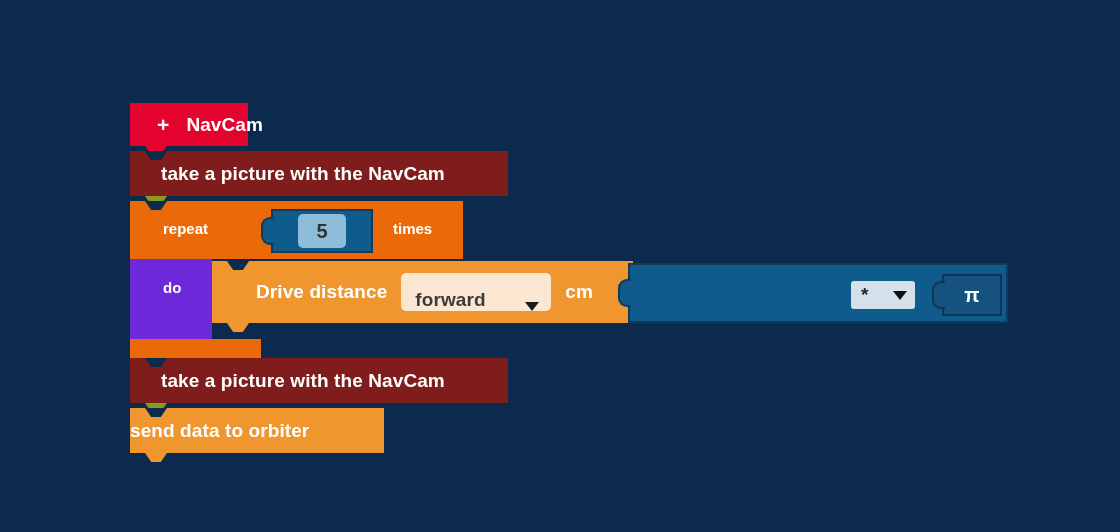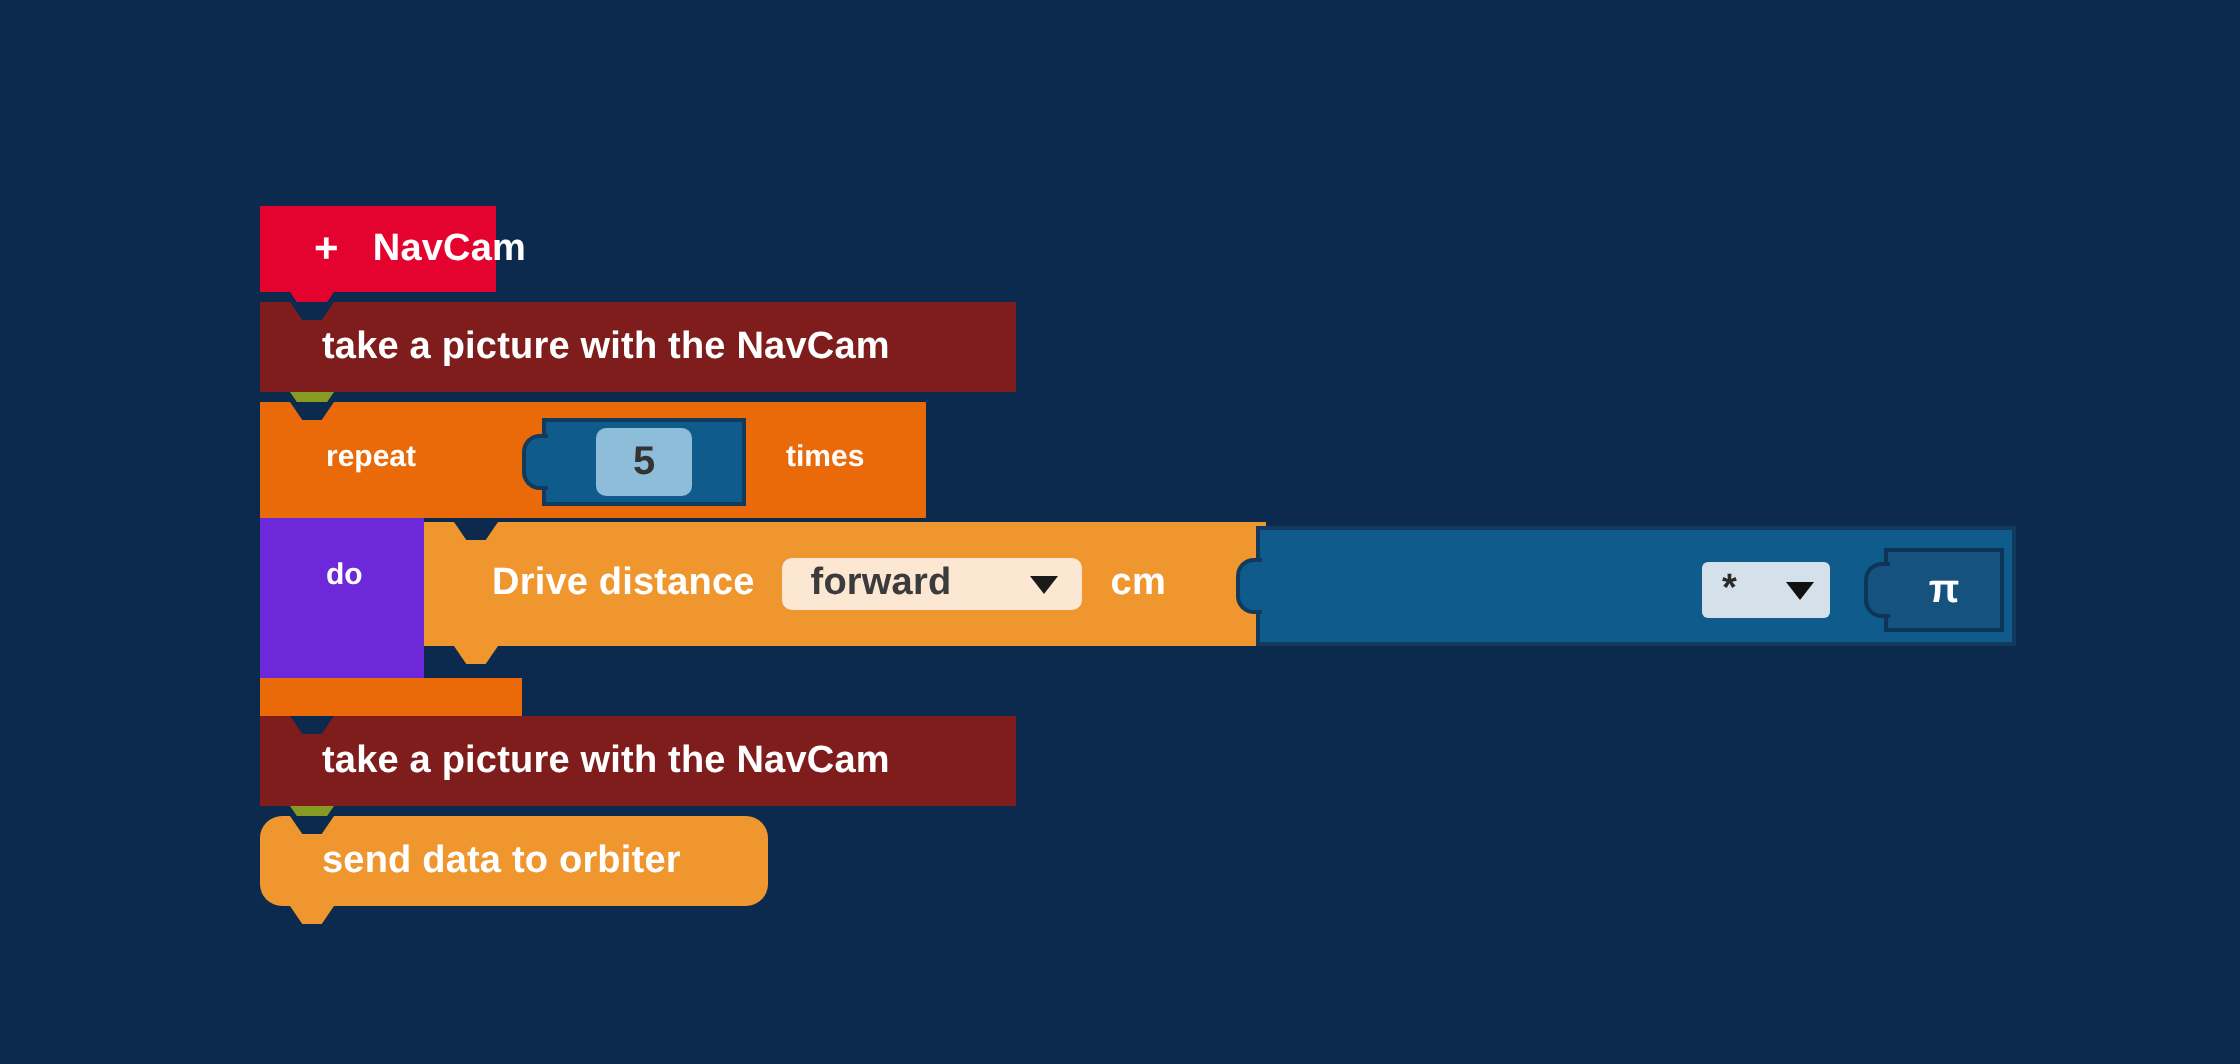--- a/index.html
+++ b/index.html
@@ -65,22 +65,20 @@
 
   
   .green-blk {
     background: #7f1d1d;
     padding-left: 31px;
   }
 
   
   .send-blk {
     background: #f0962f;
-    padding-left: 31px;
-    border-radius: 11px;
   }
 
   
   .repeat-wrap { position: absolute; }
   .repeat-head {
     position: absolute;
     background: #ea6a09;
     display: flex;
     align-items: center;
     box-sizing: border-box;
@@ -96,21 +94,21 @@
   .repeat-label {
     color: #fff;
     font-size: 15px;
     font-weight: bold;
     position: absolute;
   }
 
   
   .drive-blk {
     background: #f0962f;
-    padding-left: 34px;
+    padding-left: 44px;
     gap: 14px;
   }
 
   
   .dropdown {
     display: inline-flex;
     align-items: center;
     justify-content: space-between;
     background: #fbe7d2;
     color: #3b3b3b;
@@ -227,21 +225,21 @@
 
     <div class="repeat-foot" style="left:130px; top:339px; width:131px; height:19px;"></div>
     <div class="repeat-foot" style="left:130px; top:339px; width:82px; height:19px;">
       <span class="notch-bot" style="background:#ea6a09;"></span>
     </div>
   </div>
 
   <div class="blk drive-blk" style="left:212px; top:261px; width:421px; height:62px;">
     <span class="notch-top"></span>
     <span>Drive distance</span>
-    <span class="dropdown" style="width:150px; height:26px; padding:0 12px 0 14px;">
+    <span class="dropdown" style="width:150px; height:38px; padding:0 12px 0 14px;align-items:flex-end;">
       <span>forward</span>
       <span class="caret"></span>
     </span>
     <span>cm</span>
     <span class="notch-bot" style="background:#f0962f;"></span>
   </div>
 
   <div class="val-blk" style="left:628px; top:263px; width:380px; height:60px;">
     <span class="plug"></span>
 

